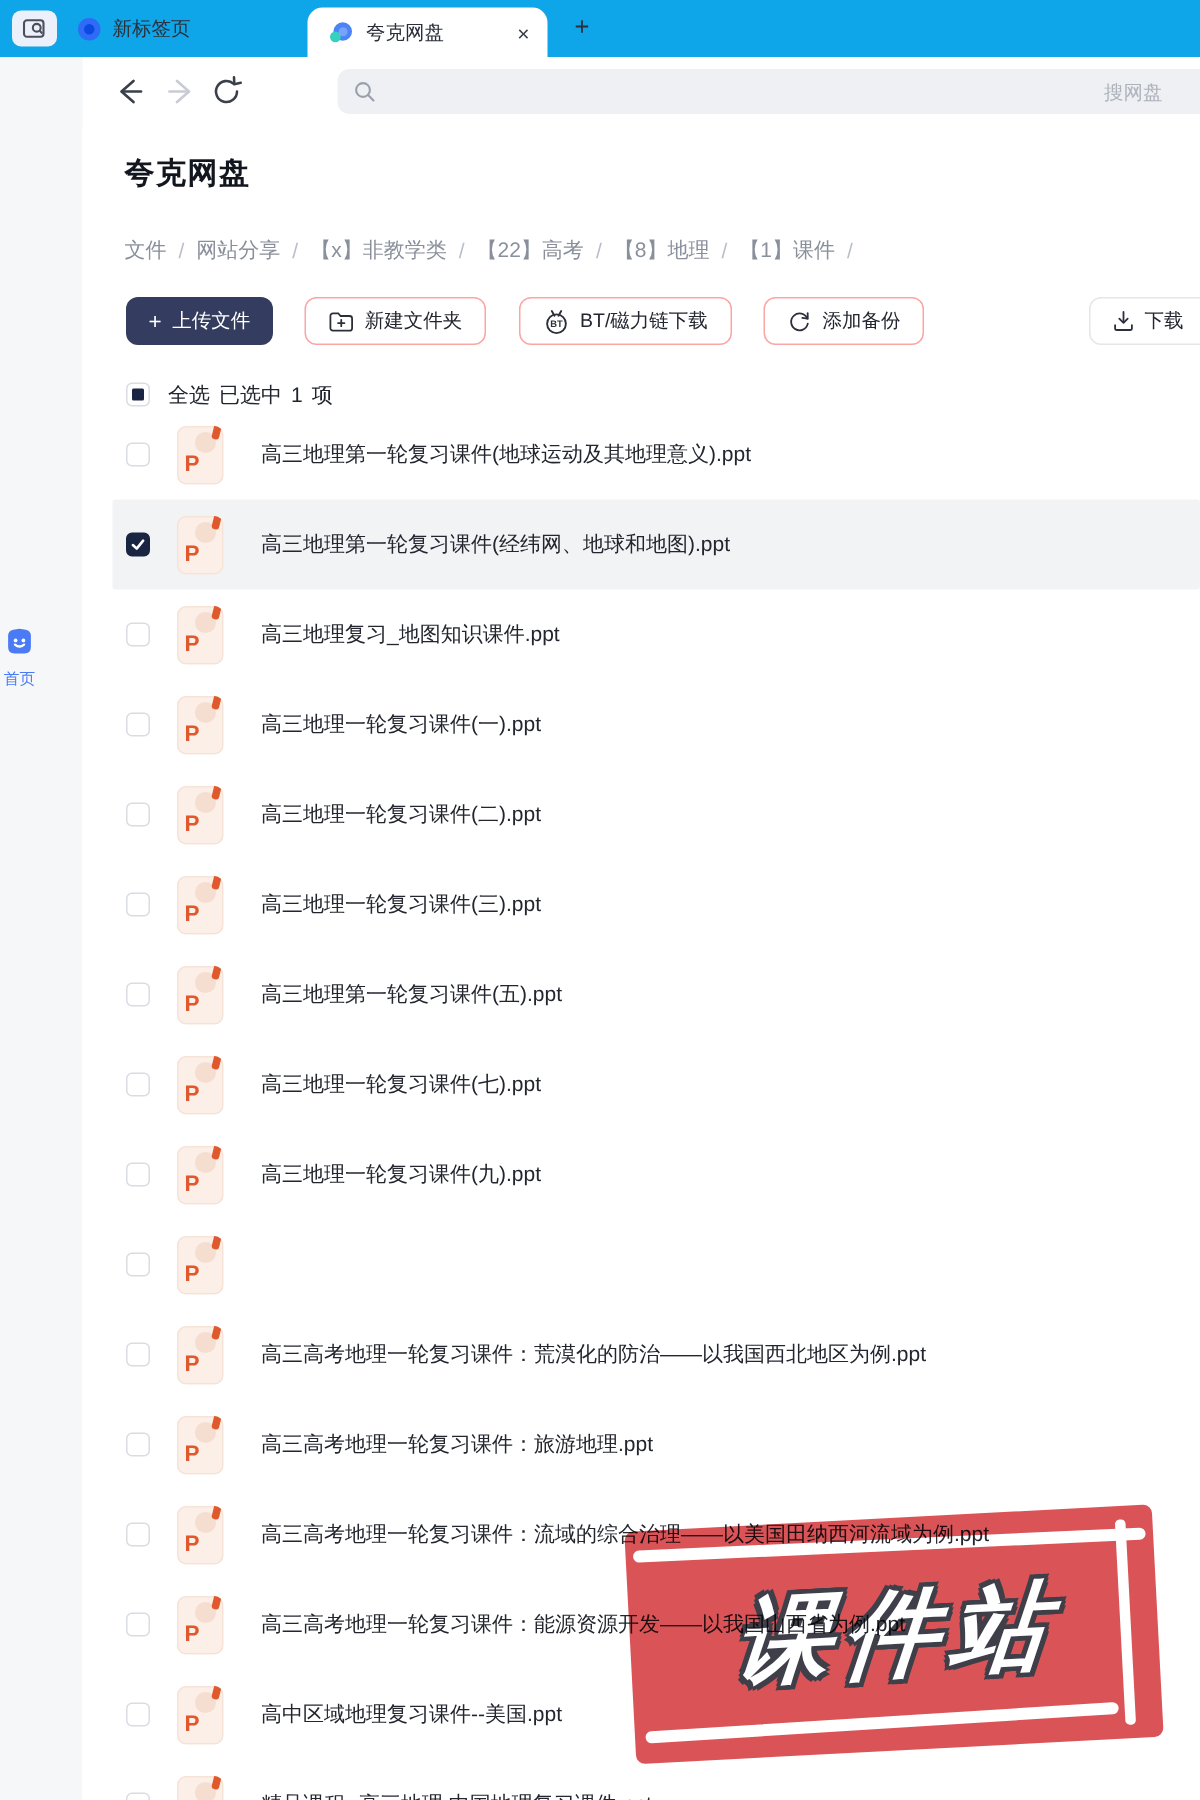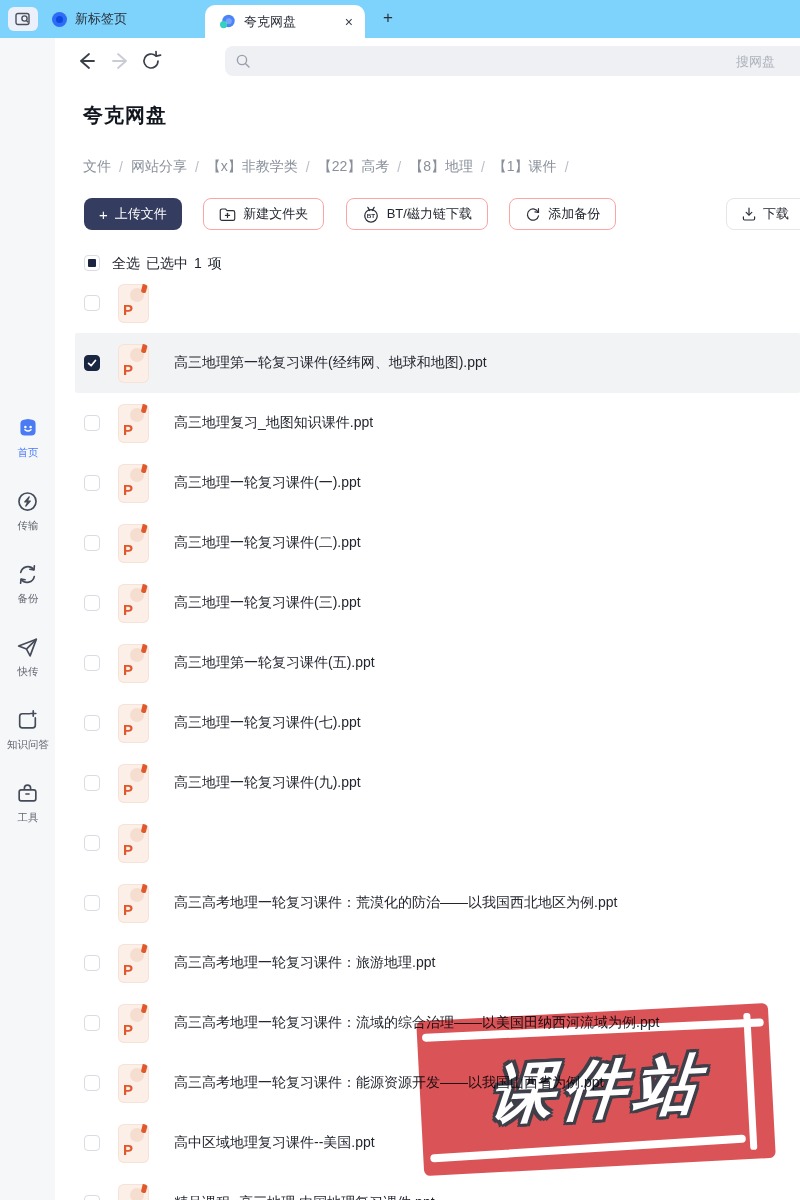--- a/index.html
+++ b/index.html
@@ -3,21 +3,21 @@
 <meta charset="utf-8">
 <style>
   * { margin:0; padding:0; box-sizing:border-box; }
   html,body { width:800px; height:1200px; }
   body {
     position:relative; overflow:hidden; background:#fff;
     font-family:"Liberation Sans","DejaVu Sans",sans-serif;
     color:#23262e;
   }
   
-  .tabbar { position:absolute; top:0; left:0; width:800px; height:38px; background:#7dd3fc; }
+  .tabbar { position:absolute; top:0; left:0; width:800px; height:38px; background:#0ea5e9; }
   .tab-search-btn { position:absolute; left:8px; top:7px; width:30px; height:24px; border-radius:6px;
     background:#ecf0fa; display:flex; align-items:center; justify-content:center; }
   .btab { position:absolute; top:0; height:38px; display:flex; align-items:center; gap:8px;
     font-size:13px; color:#2b2f3a; }
   .btab.inactive { left:38px; width:150px; padding-left:14px; }
   .btab.active { left:205px; top:5px; height:33px; width:160px; background:#fff;
     border-radius:10px 10px 0 0; padding:0 12px 0 14px; }
   .favicon-newtab { width:15px; height:15px; border-radius:50%; background:#2f6bf7; position:relative; flex:0 0 auto;}
   .favicon-newtab::after { content:""; position:absolute; left:4px; top:4px; width:7px; height:7px;
     border-radius:50%; background:#0b4ae0; }
@@ -25,21 +25,21 @@
   .tab-plus { position:absolute; left:383px; top:8px; font-size:17px; color:#2b2f3a; }
   
   .toolbar { position:absolute; top:38px; left:55px; right:0; height:46px; background:#fff; }
   .nav-ico { position:absolute; top:12px; width:22px; height:22px; }
   .searchbar { position:absolute; left:170px; right:-10px; top:8px; height:30px;
     background:#eef0f3; border-radius:8px; }
   .searchbar .mag { position:absolute; left:10px; top:7px; }
   .searchbar .ph { position:absolute; right:35px; top:7px; font-size:13px; color:#aeb2bc; }
   
   .sidebar { position:absolute; top:38px; left:0; width:55px; bottom:0; background:#f6f7f9; }
-  .side-items { position:absolute; top:377px; left:0; width:55px; display:flex; flex-direction:column; gap:29px; }
+  .side-items { position:absolute; top:377px; left:0; width:55px; display:flex; gap:29px; }
   .side-item { display:flex; flex-direction:column; align-items:center; gap:4px; cursor:default; }
   .side-item .lbl { font-size:11px; color:#61666f; white-space:nowrap; transform:scale(.95); }
   .side-item.active .lbl { color:#4a7bf5; }
   
   .main { position:absolute; left:55px; top:84px; right:0; bottom:0; background:#fff; }
   .page-title { position:absolute; left:28px; top:18px; font-size:20px; font-weight:bold; color:#12161f; letter-spacing:1px;}
   .head-tabs { position:absolute; left:127px; top:23px; display:flex; gap:41px; font-size:14px; color:#9ba1ad; }
   .head-tab { cursor:default; }
   .head-tab.active { color:#1a1e28; font-weight:bold; }
   .crumbs { position:absolute; left:28px; top:74px; font-size:14px; color:#8a909b; font-weight:500;
@@ -272,20 +272,21 @@
 
       <div class="file-row">
         <span class="cbox">
           
           
         </span>
         <span class="ppt-icon">
           <span class="dogear"></span>
           <b class="pletter">P</b>
         </span>
+        <span class="fname">高三地理第一轮复习课件(地球运动及其地理意义).ppt</span>
       </div>
 
       <div class="file-row selected">
         <span class="cbox checked">
           <svg class="checkmark" width="12" height="12" viewBox="0 0 14 14">
             <polyline points="3,7.4 6,10.2 11,4" fill="none" stroke="#fff" stroke-width="2" stroke-linecap="round" stroke-linejoin="round"></polyline>
           </svg>
 
         </span>
         <span class="ppt-icon">

